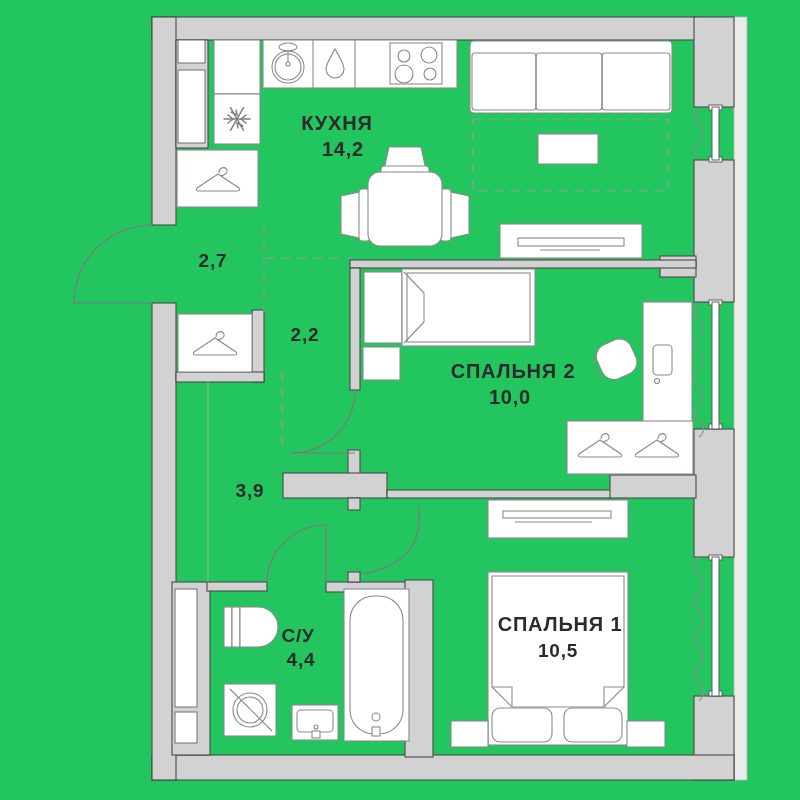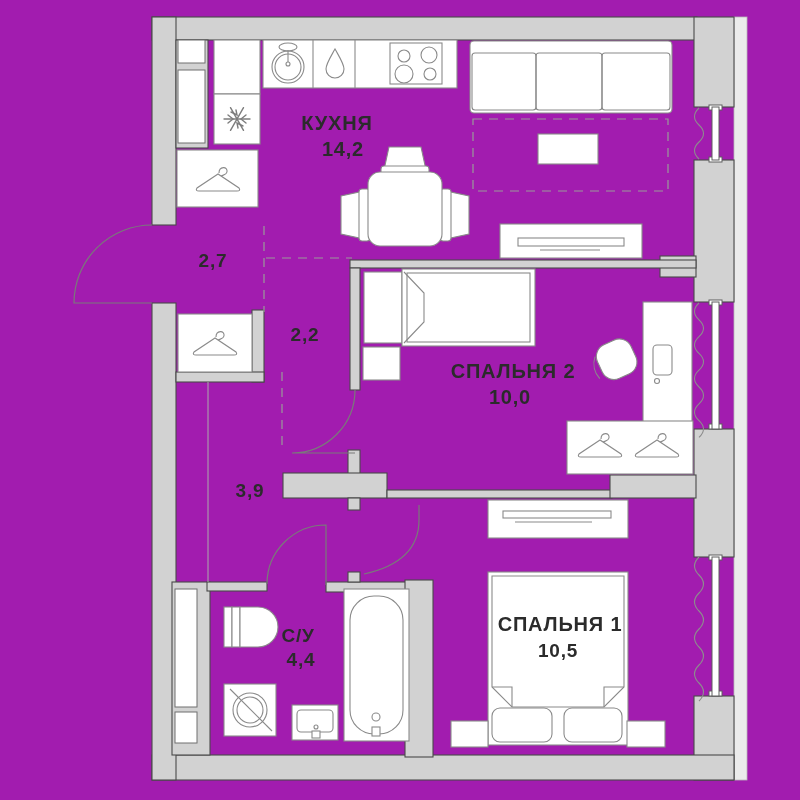--- a/index.html
+++ b/index.html
@@ -1,16 +1,16 @@
 <!DOCTYPE html>
 <html><head>
 <meta charset="utf-8">
 <style>
   html,body{margin:0;padding:0;background:#ffffff;}
-  .stage{position:relative;width:800px;height:800px;background:#a21caf;overflow:hidden;}
+  .stage{position:relative;width:800px;height:800px;background:#22c55e;overflow:hidden;}
   svg{position:absolute;left:0;top:0;}
   .wall{fill:#d2d2d2;stroke:#4a4a4a;stroke-width:1.1;}
   .band{fill:#ebebeb;stroke:#b8b8b8;stroke-width:0.8;}
   .niche{fill:#ffffff;stroke:#6f6f6f;stroke-width:1;}
   .furn{fill:#ffffff;stroke:#8a8a8a;stroke-width:1.1;}
   .furnn{fill:none;stroke:#8a8a8a;stroke-width:1.1;}
   .door{fill:none;stroke:#7a7a7a;stroke-width:1.2;}
   .dash{fill:none;stroke:#9a9a9a;stroke-width:1.2;stroke-dasharray:9 7;}
   .win{fill:#ffffff;stroke:#5f5f5f;stroke-width:1;}
   .cap{fill:#ffffff;stroke:#5f5f5f;stroke-width:1;}

